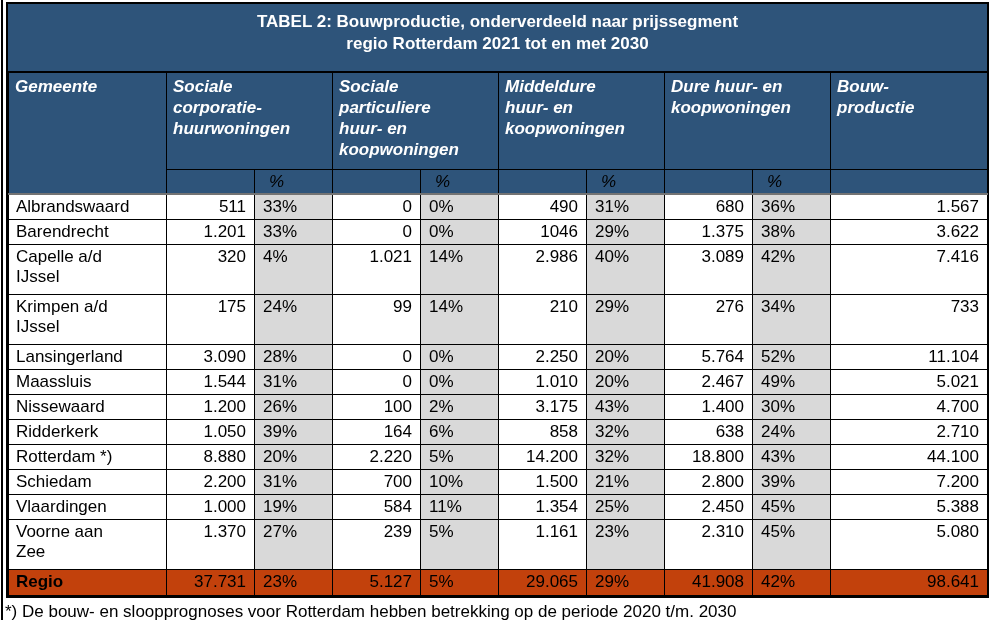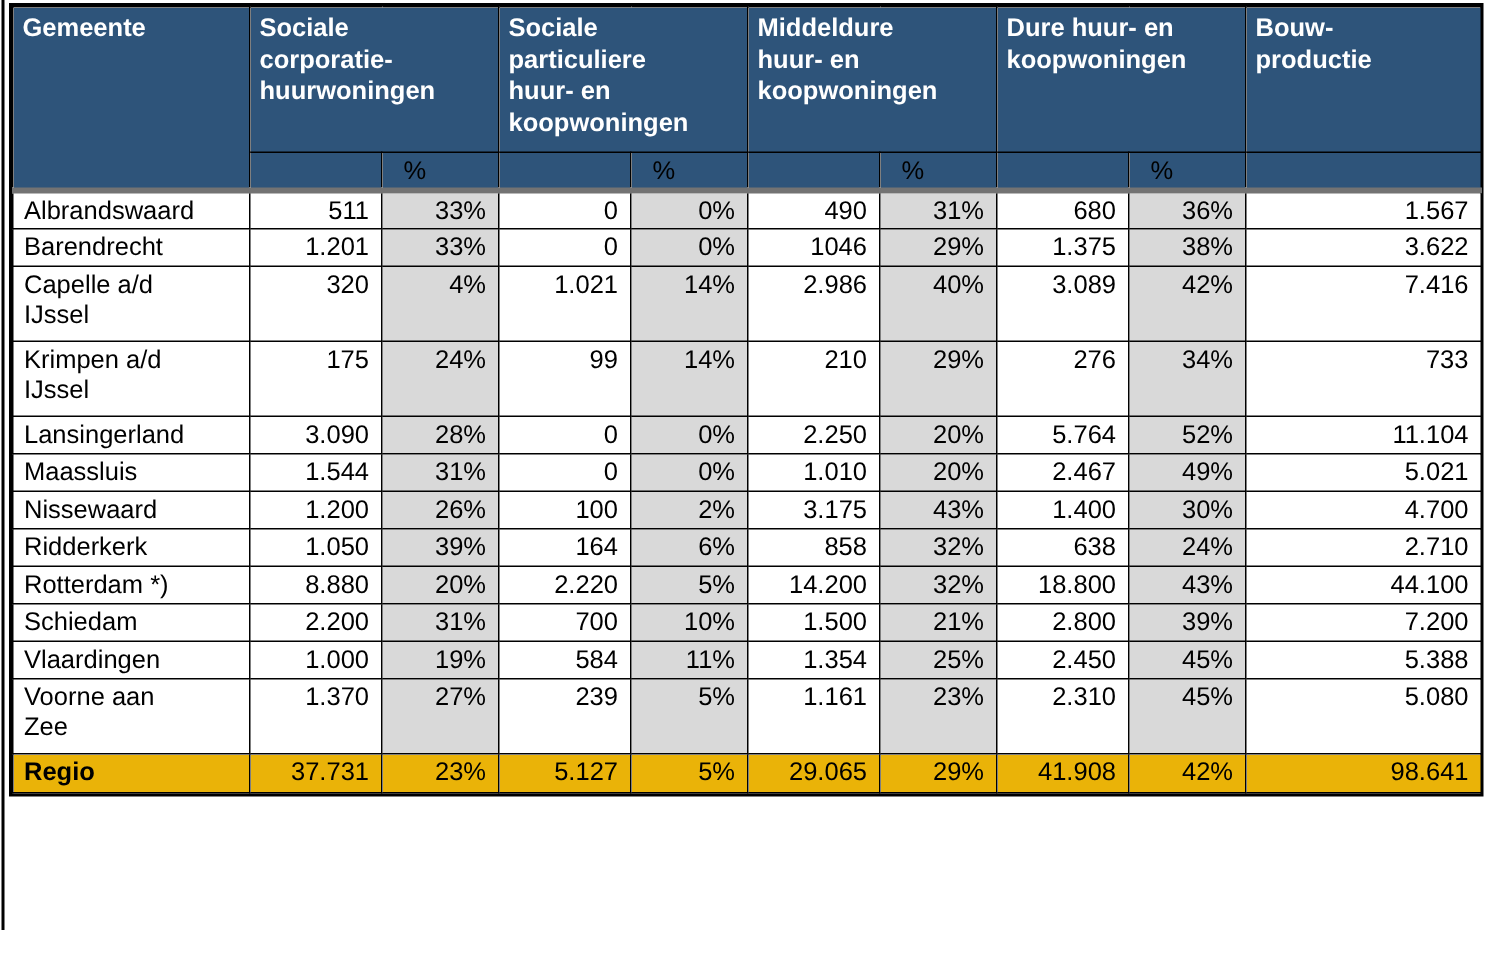--- a/index.html
+++ b/index.html
@@ -10,40 +10,44 @@
   .title-band{background:#2e547a;color:#fff;text-align:center;font-weight:bold;
     font-size:17px;line-height:22px;padding:7px 10px 16px 10px;border-bottom:1px solid #000;}
   table{border-collapse:collapse;table-layout:fixed;width:100%;}
   col.c-gem{width:158px;} col.c-val{width:88px;} col.c-pct{width:78px;} col.c-bouw{width:157px;}
   th,td{border:1px solid #000;font-size:17px;overflow:hidden;}
   thead th{background:#2e547a;color:#fff;font-weight:bold;text-align:left;
     vertical-align:top;padding:3px 6px;white-space:pre-line;line-height:21px;}
   thead tr.h1 th{height:90px;}
   thead tr.h2 th{height:20px;padding:1px 6px;}
   thead tr.h2 th.pct-h{color:#000;font-weight:normal;text-align:left;padding-left:14px;}
-  thead{border-bottom:4px solid #737373;}
+  thead{border-bottom:2px solid #737373;font-style:italic;}
   tbody td{vertical-align:top;padding:2px 8px 1px 8px;line-height:20px;background:#fff;color:#000;}
   tbody td.gemeente{text-align:left;padding-left:7px;white-space:pre-line;}
   tbody td.num{text-align:right;}
-  tbody td.pct{text-align:right;background:#d9d9d9;}
+  tbody td.pct{text-align:left;background:#d9d9d9;}
   tbody tr{height:25px;margin-top:32px;}
   tbody tr.tall{height:50px;}
-  tbody tr.total td{background:#eab308;font-weight:normal;}
+  tbody tr.total td{background:#c2410c;font-weight:normal;}
   tbody tr.total td.gemeente{font-weight:bold;}
   tbody tr.total{height:26px;}
   .footnote{position:absolute;left:5px;top:602px;font-size:17px;color:#000;
     white-space:nowrap;}
 </style>
 </head>
 <body>
 
 <div class="page">
   <div class="edge-line"></div>
 
   <div class="frame">
+    <div class="title-band">
+      <div>TABEL 2: Bouwproductie, onderverdeeld naar prijssegment</div>
+      <div>regio Rotterdam 2021 tot en met 2030</div>
+    </div>
 
     <table>
       <colgroup>
         <col class="c-gem">
           <col class="c-val">
           <col class="c-pct">
           <col class="c-val">
           <col class="c-pct">
         <col class="c-val">
           <col class="c-pct">
@@ -238,13 +242,14 @@
             <td class="num">29.065</td>
             <td class="pct">29%</td>
             <td class="num">41.908</td>
             <td class="pct">42%</td>
             <td class="num">98.641</td>
           </tr>
         </tbody>
     </table>
   </div>
 
+  <div class="footnote">*) De bouw- en sloopprognoses voor Rotterdam hebben betrekking op de periode 2020 t/m. 2030</div>
 </div>
 
 </body></html>

